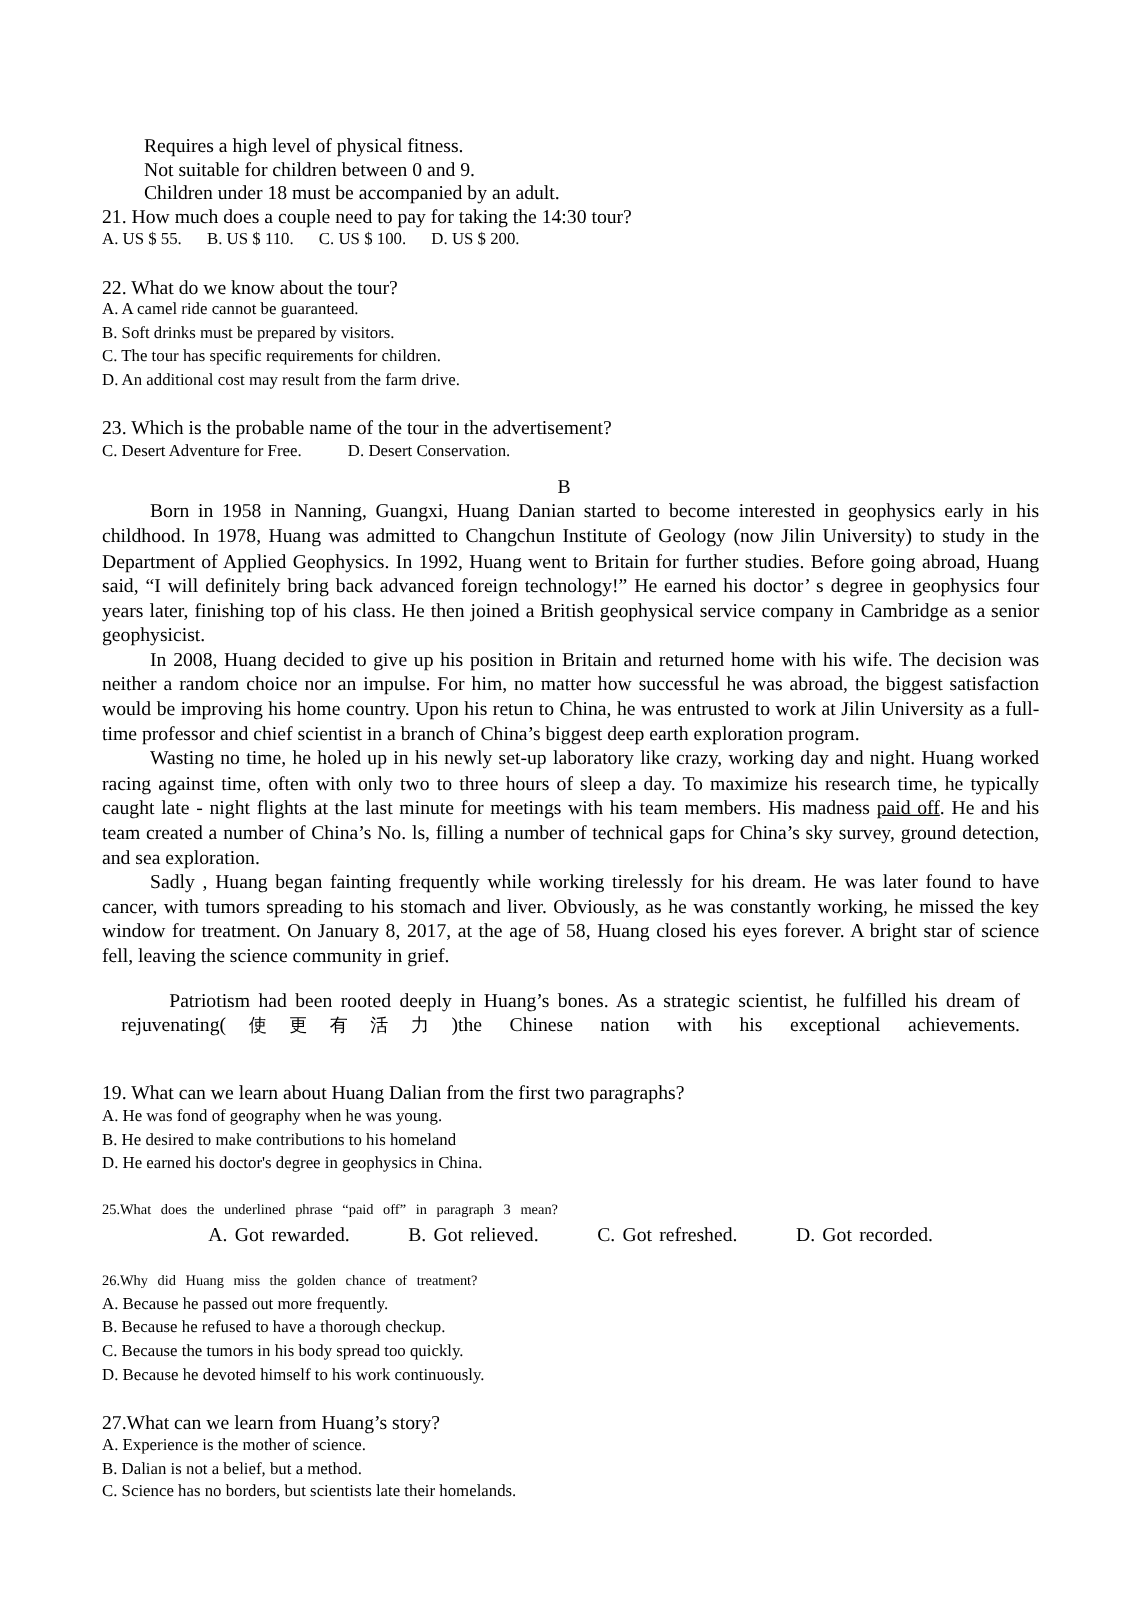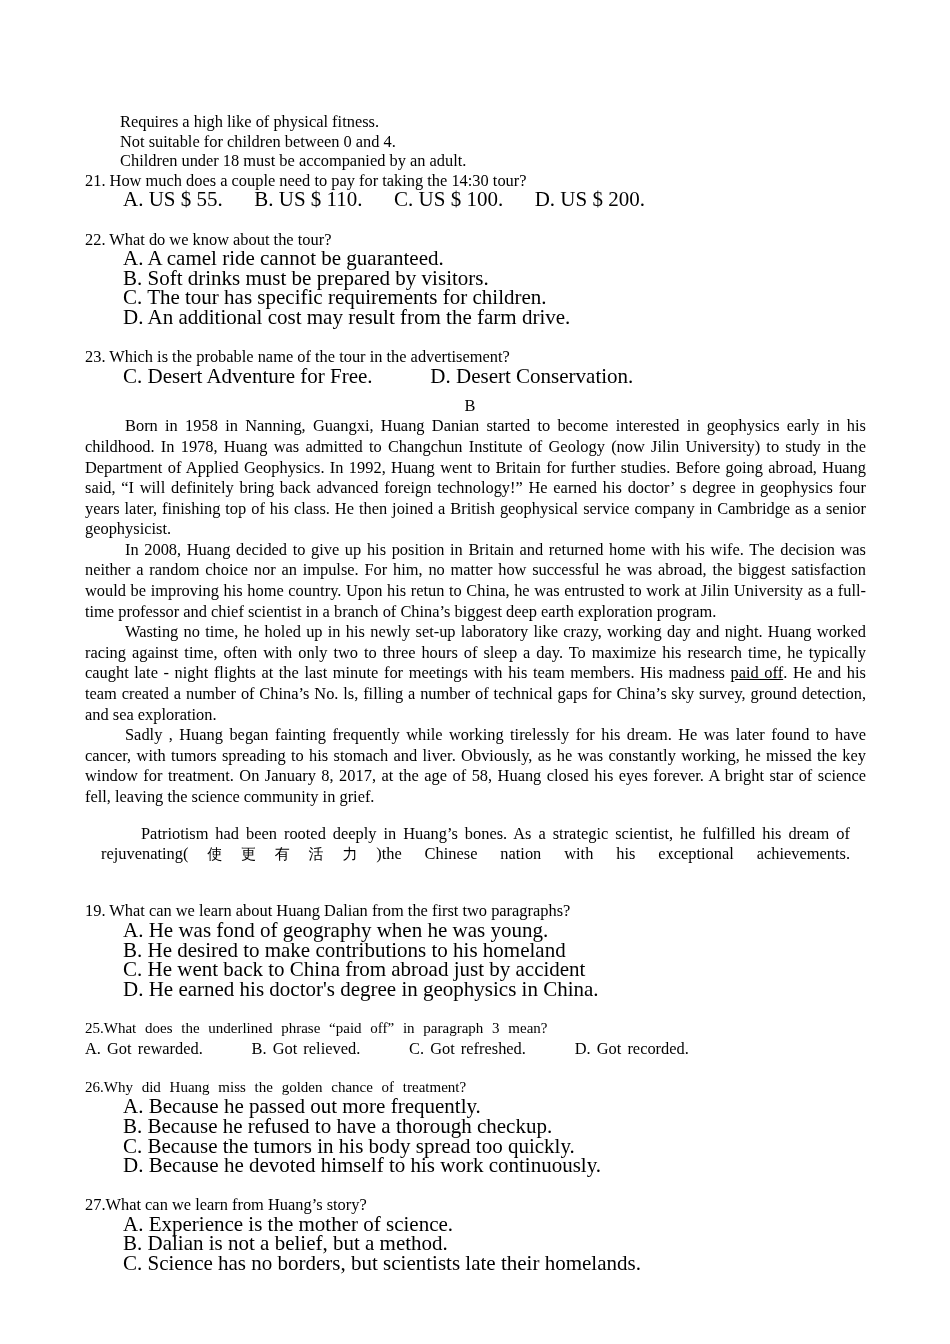--- a/index.html
+++ b/index.html
@@ -37,24 +37,23 @@
     padding-left: 35px;
   }
 
   
   .q-stem {
     font-size: 16.4px;
     line-height: 19.6px;
     white-space: pre-wrap;
   }
   .q-option {
-    font-size: 21px;
+    font-size: 14px;
     line-height: 19.6px;
     white-space: pre-wrap;
-    margin-left: 38px;
   }
   .gap {
     height: 19.6px;
   }
   .gap-sm {
     height: 9px;
   }
 
   
   .section-letter {
@@ -90,42 +89,43 @@
   .para-spread::after {
     content: "";
     display: inline-block;
     width: 100%;
   }
 
   u.phrase { text-decoration: underline; }
 
   
   .q-wide {
-    font-size: 15px;
+    font-size: 12px;
     line-height: 19.6px;
     word-spacing: 5.0px;
     white-space: pre-wrap;
   }
   .q-wide-opts {
     font-size: 16.4px;
     line-height: 19.6px;
     word-spacing: 2.0px;
     white-space: pre-wrap;
+    text-align: center;
   }
   .cjk { font-family: "DejaVu Sans", sans-serif; font-size: 15px; }
 </style>
 </head>
 <body>
 
 <div class="page">
   <div class="content">
 
     <div>
-      <div class="line indent-ad">Requires a high like of physical fitness.</div>
-      <div class="line indent-ad">Not suitable for children between 0 and 4.</div>
+      <div class="line indent-ad">Requires a high level of physical fitness.</div>
+      <div class="line indent-ad">Not suitable for children between 0 and 9.</div>
       <div class="line indent-ad">Children under 18 must be accompanied by an adult.</div>
     </div>
 
     <div>
       <div class="q-stem">21. How much does a couple need to pay for taking the 14:30 tour?</div>
       <div class="q-option">A. US $ 55.      B. US $ 110.      C. US $ 100.      D. US $ 200.</div>
     </div>
 
     <div class="gap"></div>
 
@@ -153,21 +153,20 @@
       <p class="para">In 2008, Huang decided to give up his position in Britain and returned home with his wife. The decision was neither a random choice nor an impulse. For him, no matter how successful he was abroad, the biggest satisfaction would be improving his home country. Upon his retun to China, he was entrusted to work at Jilin University as a full-time professor and chief scientist in a branch of China’s biggest deep earth exploration program.</p>
       <p class="para"><span>Wasting no time, he holed up in his newly set-up laboratory like crazy, working day and night. Huang worked racing against time, often with only two to three hours of sleep a day. To maximize his research time, he typically caught late - night flights at the last minute for meetings with his team members. His madness  </span><u class="phrase">paid off</u><span>. He and his team created a number of China’s No. ls, filling a number of technical gaps for China’s sky survey, ground detection, and sea exploration.</span></p>
       <p class="para">Sadly , Huang began fainting frequently while working tirelessly for his dream. He was later found to have cancer, with tumors spreading to his stomach and liver. Obviously, as he was constantly working, he missed the key window for treatment. On January 8, 2017, at the age of 58, Huang closed his eyes forever. A bright star of science fell, leaving the science community in grief.</p>
       <p class="para-spread"><span>Patriotism had been rooted deeply in Huang’s bones. As a strategic scientist, he fulfilled his dream of rejuvenating(</span><span class="cjk">使更有活力</span><span>)the Chinese nation with his exceptional achievements.</span></p>
     </div>
 
     <div>
       <div class="q-stem">19. What can we learn about Huang Dalian from the first two paragraphs?</div>
       <div class="q-option">A. He was fond of geography when he was young.</div>
       <div class="q-option">B. He desired to make contributions to his homeland</div>
-      <div class="q-option">C. He went back to China from abroad just by accident</div>
       <div class="q-option">D. He earned his doctor's degree in geophysics in China.</div>
     </div>
 
     <div class="gap"></div>
 
     <div>
       <div class="q-wide">25.What does the underlined phrase “paid off” in paragraph 3 mean?</div>
       <div class="q-wide-opts">A. Got rewarded.        B. Got relieved.        C. Got refreshed.        D. Got recorded.</div>
     </div>
 

